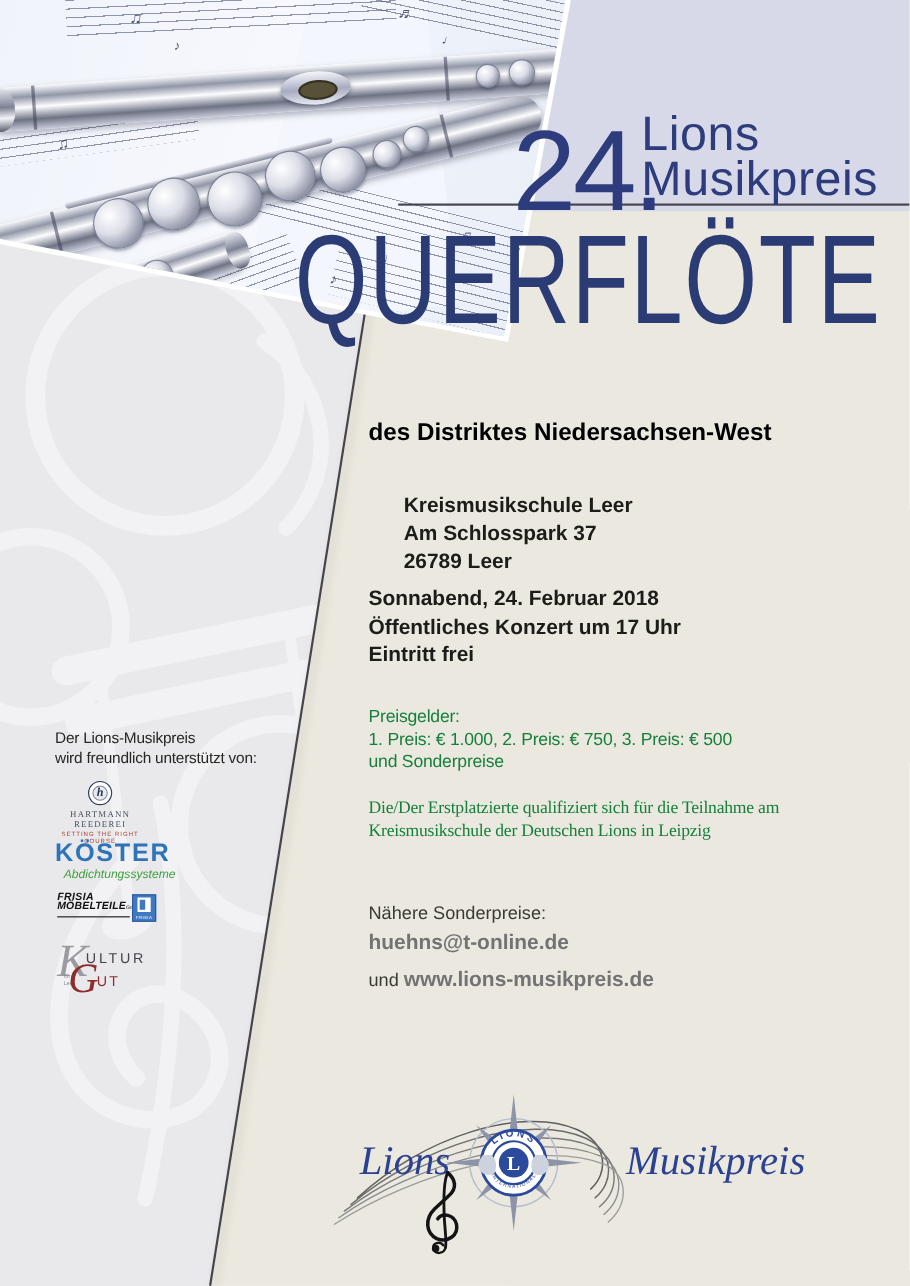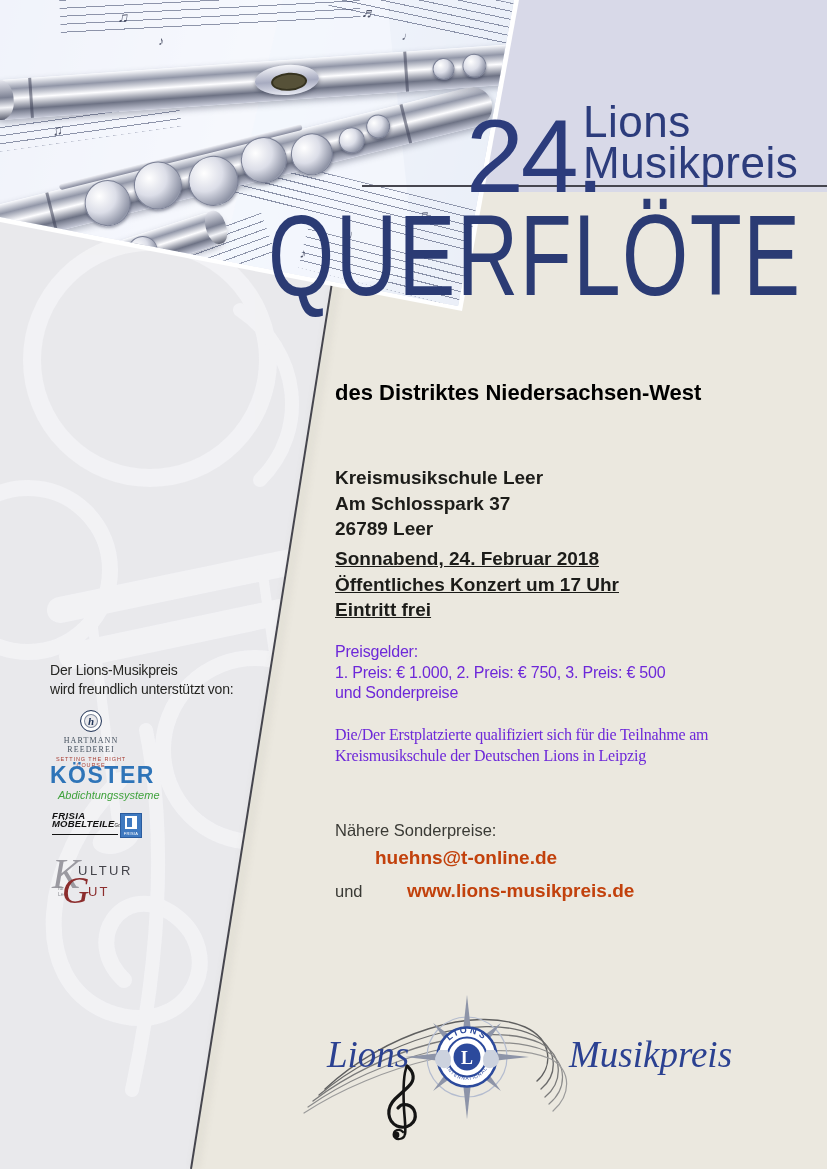--- a/index.html
+++ b/index.html
@@ -50,23 +50,23 @@
             color:#2c3c7c;z-index:50;}
   .m-stack{position:absolute;left:583px;top:101px;font-size:44px;line-height:41px;letter-spacing:.5px;
            color:#2c3c7c;z-index:50;}
   .m-big{position:absolute;left:268px;top:198px;font-size:115px;line-height:1;letter-spacing:2px;
          color:#2b3b74;transform:scaleX(.74);transform-origin:left top;white-space:nowrap;z-index:50;}
 
   
   .blk{position:absolute;left:335px;z-index:20;white-space:nowrap;}
   .bold-lg{font-size:22px;font-weight:bold;color:#000000;}
   .bold-md{font-size:19px;font-weight:bold;color:#1c1c19;line-height:25.5px;}
-  .gray{font-size:16px;color:#6d28d9;line-height:20.5px;letter-spacing:-.2px;}
+  .gray{font-size:16px;color:#15803d;line-height:20.5px;letter-spacing:-.2px;}
   .dark-reg{font-size:16.5px;color:#3a3a35;}
-  .bold-link{font-size:19px;font-weight:bold;color:#c2410c;text-decoration:none;margin-left:40px;}
+  .bold-link{font-size:19px;font-weight:bold;color:#737373;text-decoration:none;}
 
   
   .sp{position:absolute;z-index:20;}
   .sp-heading{left:50px;top:661px;font-size:14px;line-height:19px;color:#262623;letter-spacing:-.2px;}
   .hart{left:50px;top:710px;width:82px;text-align:center;}
   .hart-ring{margin:0 auto;width:22px;height:22px;border:1px solid #283a5c;border-radius:50%;
              display:flex;align-items:center;justify-content:center;
              box-shadow:inset 0 0 0 3px #fff, inset 0 0 0 4px rgba(40,58,92,.55);}
   .hart-h{font-family:"Liberation Serif",serif;font-style:italic;font-weight:bold;font-size:11px;color:#22365a;}
   .hart-name{margin-top:4px;font-family:"Liberation Serif",serif;font-size:8px;letter-spacing:1.1px;color:#44506150;
@@ -179,27 +179,27 @@
   <div class="rule"></div>
   <div class="m-number">24.</div>
   <div class="m-stack">
     <div>Lions</div>
     <div>Musikpreis</div>
   </div>
   <div class="m-big">QUERFLÖTE</div>
 
   <div class="blk bold-lg" style="top:380px;">des Distriktes Niedersachsen-West</div>
 
-  <div class="blk bold-md" style="top:465px;">
+  <div class="blk bold-md" style="top:447px;margin-left:32px;">
     <div>Kreismusikschule Leer</div>
     <div>Am Schlosspark 37</div>
     <div>26789 Leer</div>
   </div>
 
-  <div class="blk bold-md" style="top:546px;text-decoration:underline;">
+  <div class="blk bold-md" style="top:532px;">
     <div>Sonnabend, 24. Februar 2018</div>
     <div>Öffentliches Konzert um 17 Uhr</div>
     <div>Eintritt frei</div>
   </div>
 
   <div class="blk gray" style="top:642px;">
     <div>Preisgelder:</div>
     <div>1. Preis: € 1.000, 2. Preis: € 750, 3. Preis: € 500</div>
     <div>und Sonderpreise</div>
   </div>

